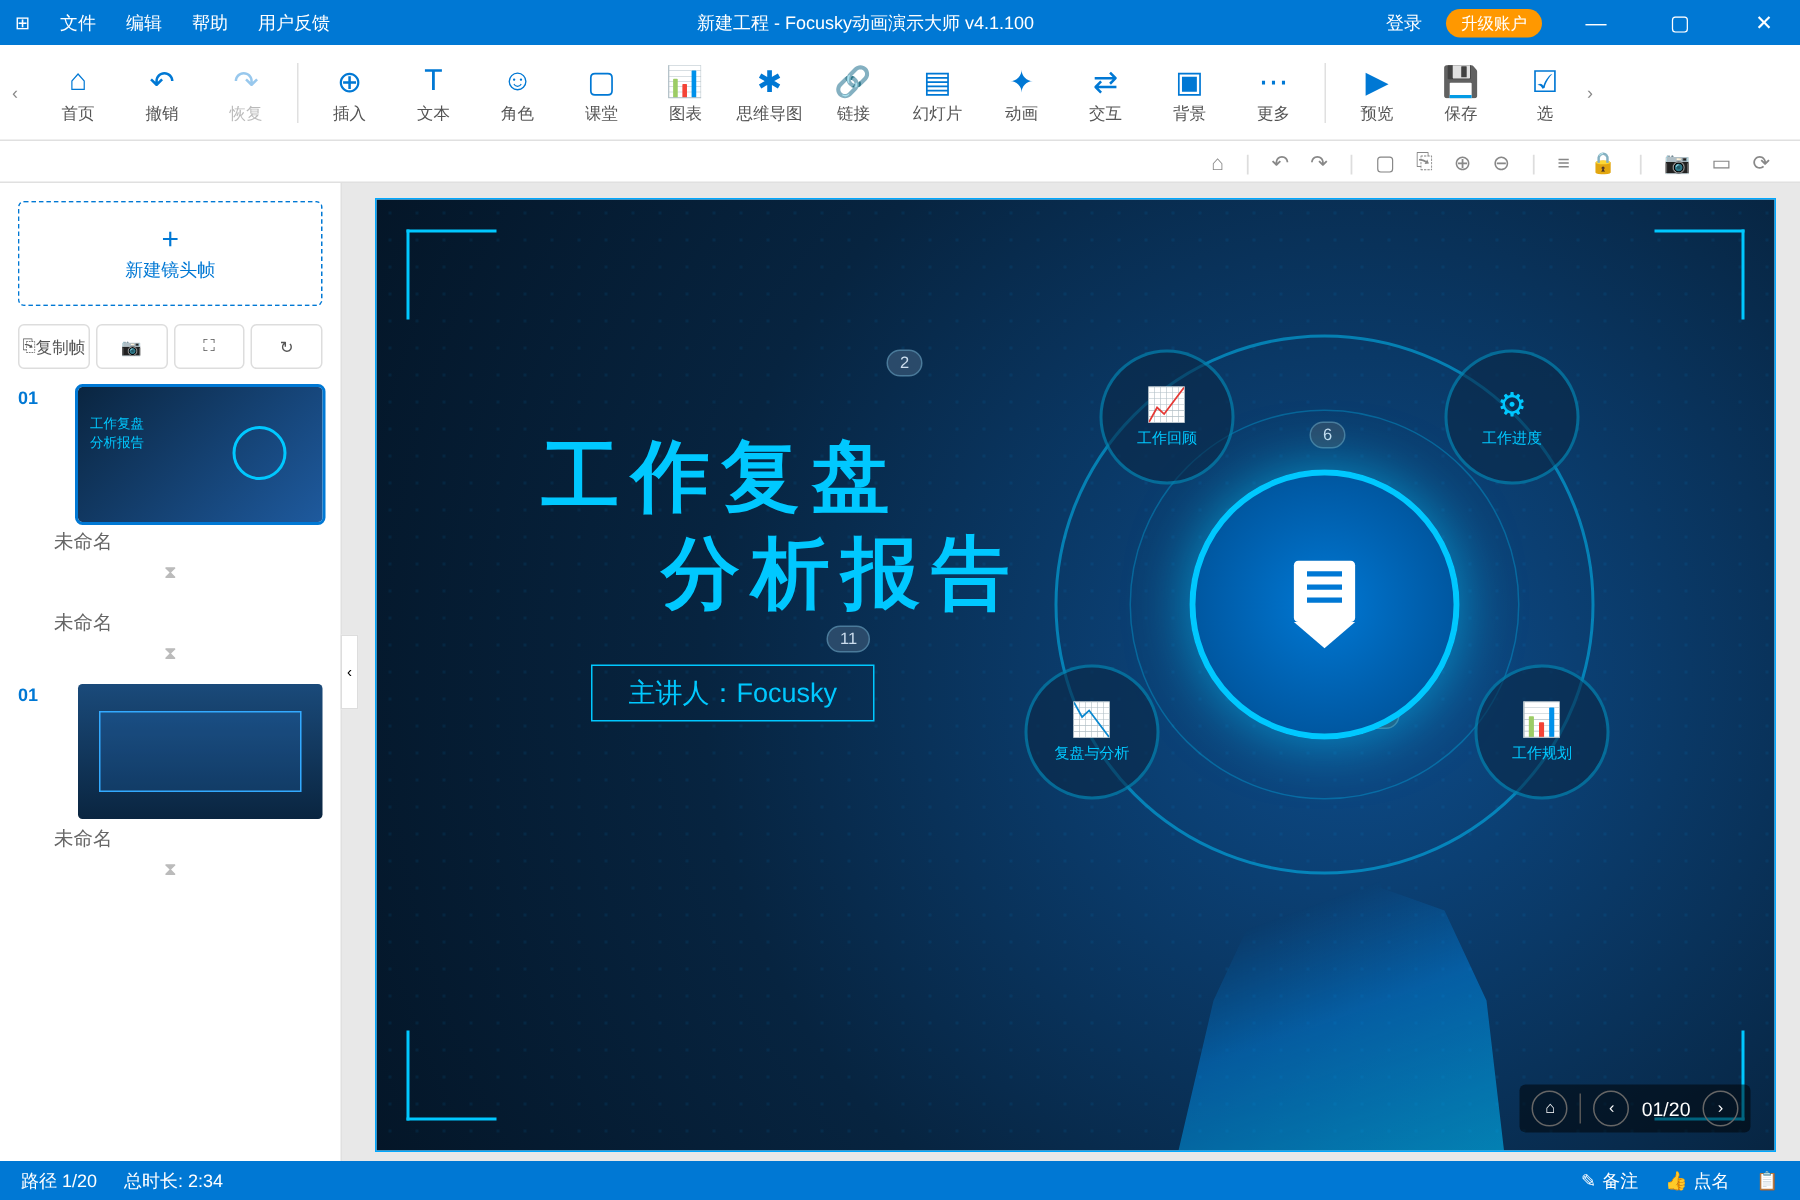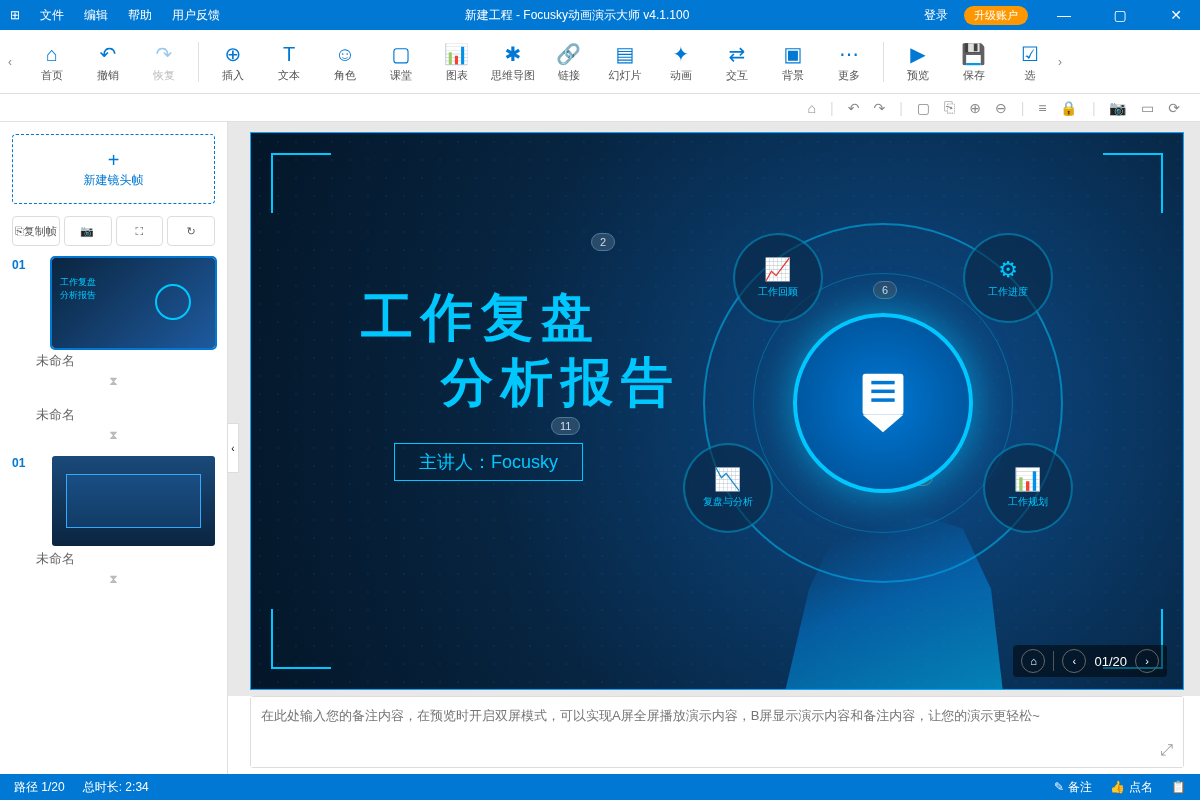--- a/index.html
+++ b/index.html
@@ -326,24 +326,20 @@
 
         <div class="slide-nav">
           <div class="nbtn">⌂</div>
           <div style="width:1px;height:20px;background:#555"></div>
           <div class="nbtn">‹</div>
           <span>01/20</span>
           <div class="nbtn">›</div>
         </div>
       </div>
     </div>
-    <div class="notes">
-      <textarea placeholder="在此处输入您的备注内容，在预览时开启双屏模式，可以实现A屏全屏播放演示内容，B屏显示演示内容和备注内容，让您的演示更轻松~" style=""></textarea>
-      <span class="expand">⤢</span>
-    </div>
   </div>
 </div>
 
 <div class="status">
   <span>路径 1/20</span>
   <span>总时长: 2:34</span>
   <div class="spacer"></div>
   <span class="sbtn">✎ <span>备注</span></span>
   <span class="sbtn">👍 <span>点名</span></span>
   <span class="sbtn">📋</span>

